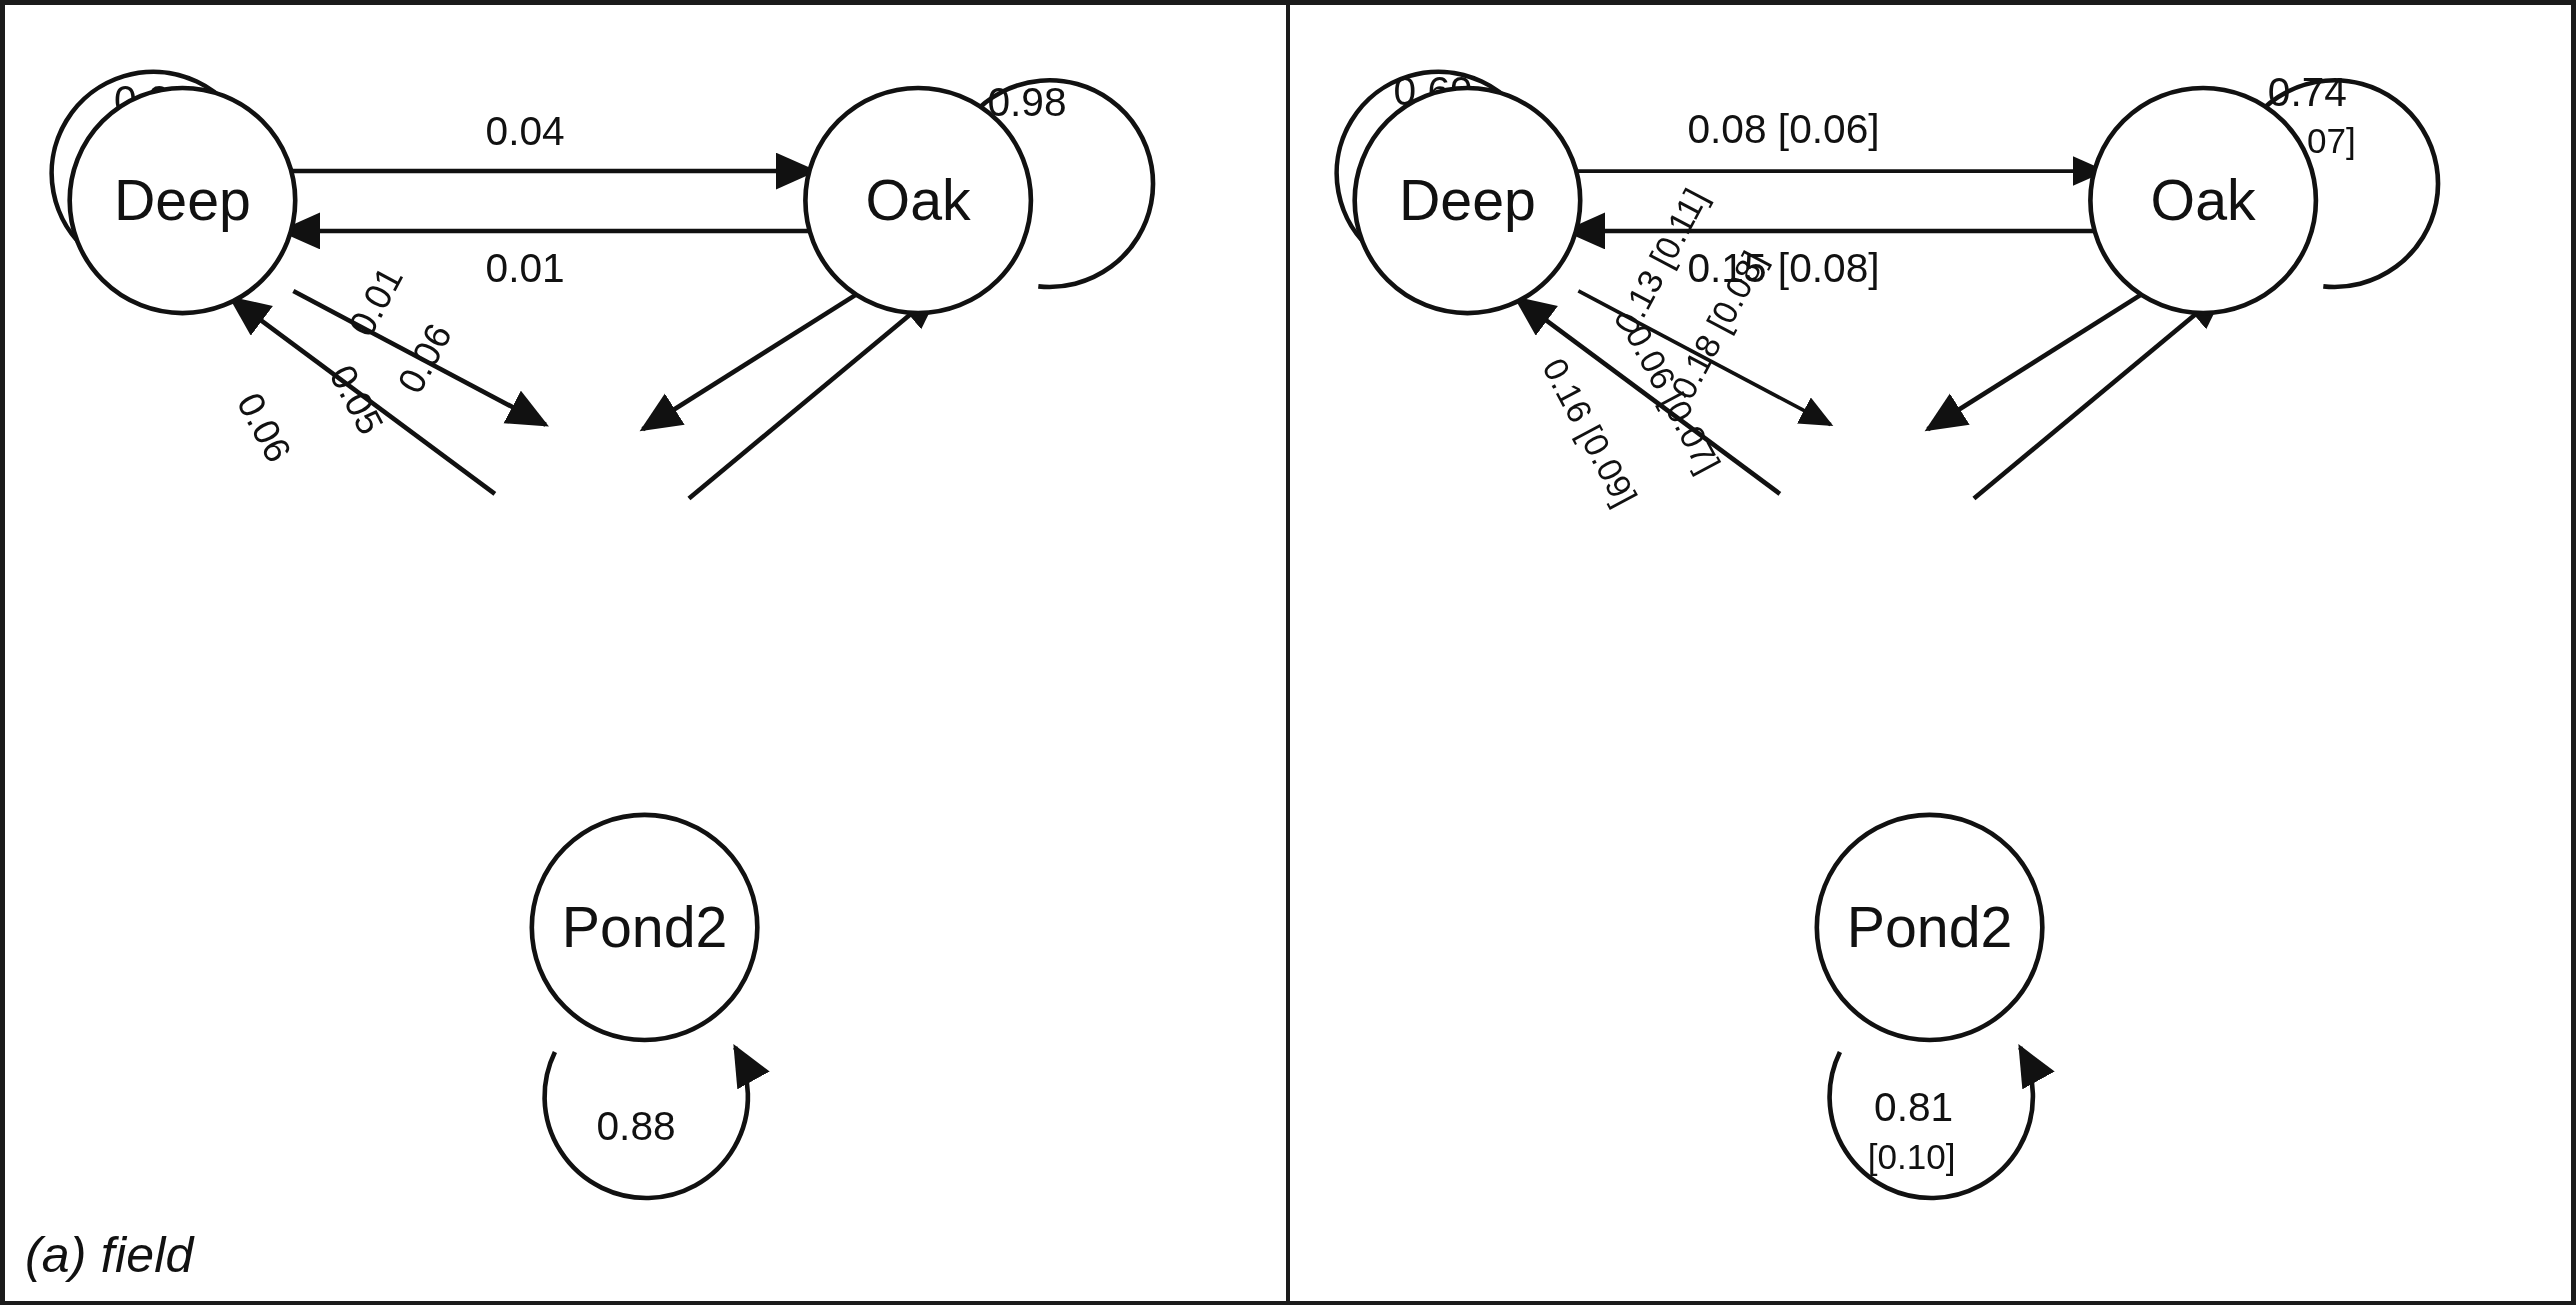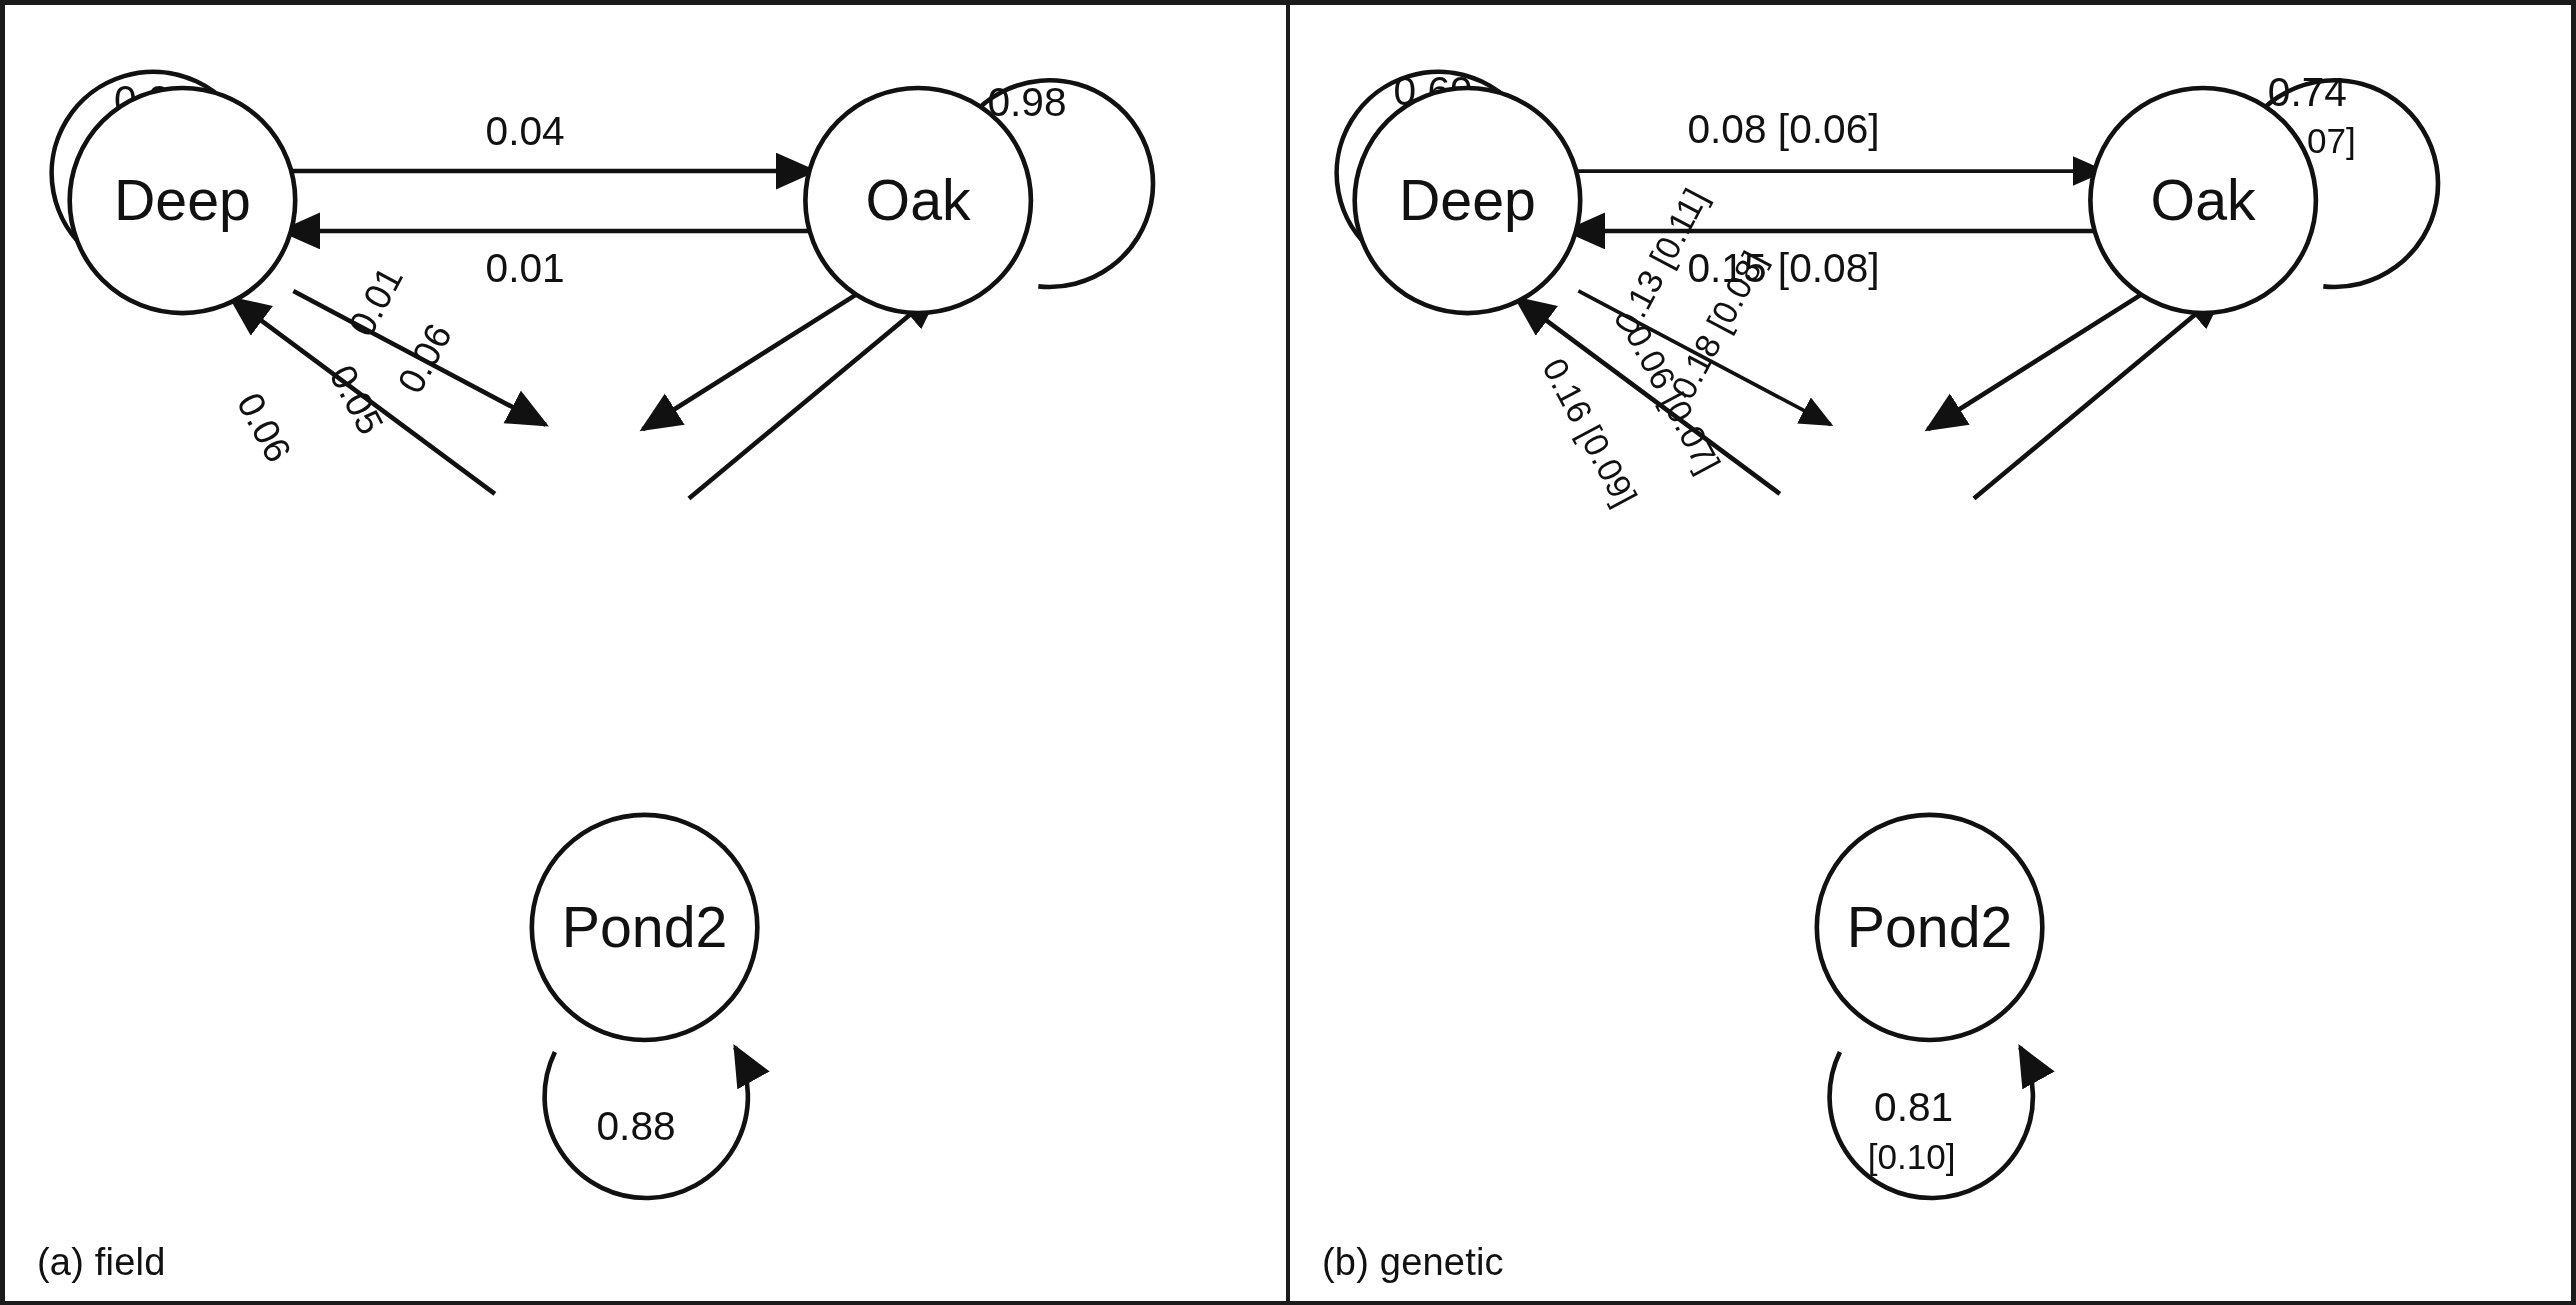--- a/index.html
+++ b/index.html
@@ -2,21 +2,21 @@
 <html style="font-size:15px"><head>
 <meta charset="utf-8">
 <style>
   html,body{margin:0;padding:0;background:#ffffff;}
   body{width:2576px;height:1306px;font-family:"Liberation Sans",sans-serif;color:#111;}
   #figure{position:relative;width:2576px;height:1306px;background:#fff;display:flex;}
   .panel{position:relative;flex:1 1 50%;height:100%;box-sizing:border-box;border:5.6px solid #1b1b1b;background:#fff;}
   .panel.left{border-right-width:2.8px;}
   .panel.right{border-left-width:2.8px;}
   .panel svg{position:absolute;left:0;top:0;width:100%;height:100%;overflow:visible;}
-  .caption{position:absolute;left:32px;bottom:16.7px;font-size:38px;letter-spacing:0.2px;color:#111;}
+  .caption{position:absolute;left:20px;bottom:16.7px;font-size:50px;letter-spacing:0.2px;color:#111;font-style:italic;}
   text{font-family:"Liberation Sans",sans-serif;fill:#111;}
   .nodelabel{font-size:62px;}
   .val{font-size:44px;}
   .val.small{font-size:38px;}
   .val.rot{font-size:40px;}
   .val.rot2{font-size:37px;}
   .edge{fill:none;stroke:#111;stroke-width:5;}
   .edge.thin{stroke-width:4;}
   .nodecircle{fill:#fff;stroke:#111;stroke-width:5;}
 </style>
@@ -112,17 +112,16 @@
 
       <circle class="nodecircle" cx="192" cy="212" r="122"></circle>
       <text class="nodelabel" x="192" y="233" text-anchor="middle">Deep</text>
 
       <circle class="nodecircle" cx="988" cy="212" r="122"></circle>
       <text class="nodelabel" x="988" y="233" text-anchor="middle">Oak</text>
 
       <circle class="nodecircle" cx="692" cy="1000" r="122"></circle>
       <text class="nodelabel" x="692" y="1021" text-anchor="middle">Pond2</text>
     </svg>
-    <div class="caption">(b) genetic</div>
   </div>
 
 </div>
 
 
 </body></html>

